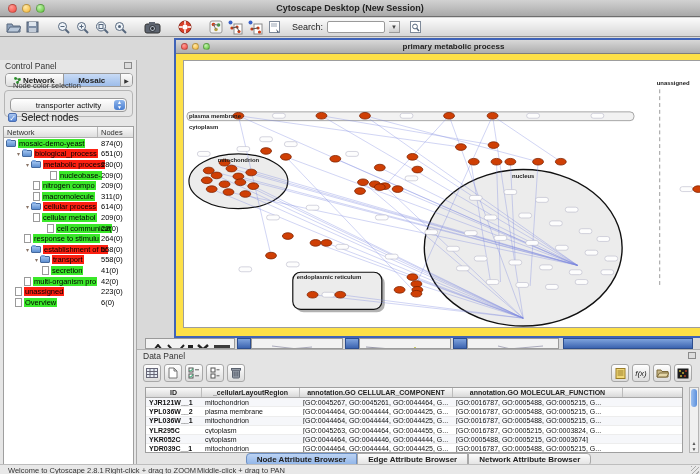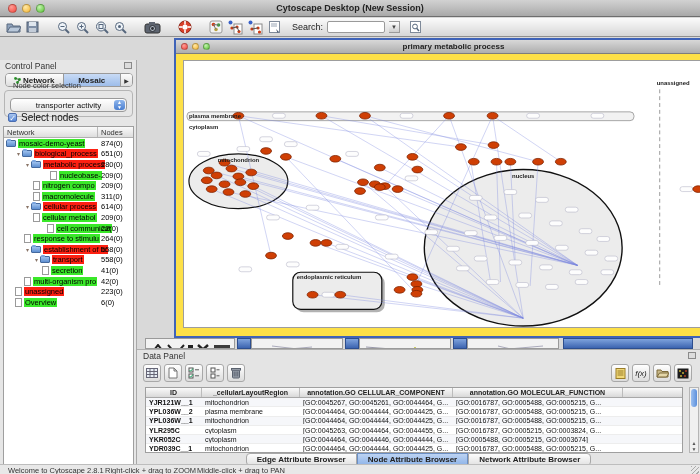--- a/index.html
+++ b/index.html
@@ -693,22 +693,22 @@
             <div class="c c2">[GO:0044464, GO:0044444, GO:0044425, G...</div>
             <div class="c c3">[GO:0016787, GO:0005488, GO:0005215, G...</div>
           </div>
         </div>
     </div>
     <div class="vscroll">
       <div class="vthumb"></div>
       <div class="varrows">▲<br>▼</div>
     </div>
     <div class="dp-tabs">
+      <div class="dp-tab active">Node Attribute Browser</div>
       <div class="dp-tab">Edge Attribute Browser</div>
-      <div class="dp-tab active">Node Attribute Browser</div>
       <div class="dp-tab">Network Attribute Browser</div>
     </div>
   </div>
 
   <div class="statusbar">
     <span class="st-left">Welcome to Cytoscape 2.8.1</span>
     <span class="st-zoom">Right-click + drag to ZOOM</span>
     <span class="st-pan">Middle-click + drag to PAN</span>
     <span class="grip"></span>
   </div>

